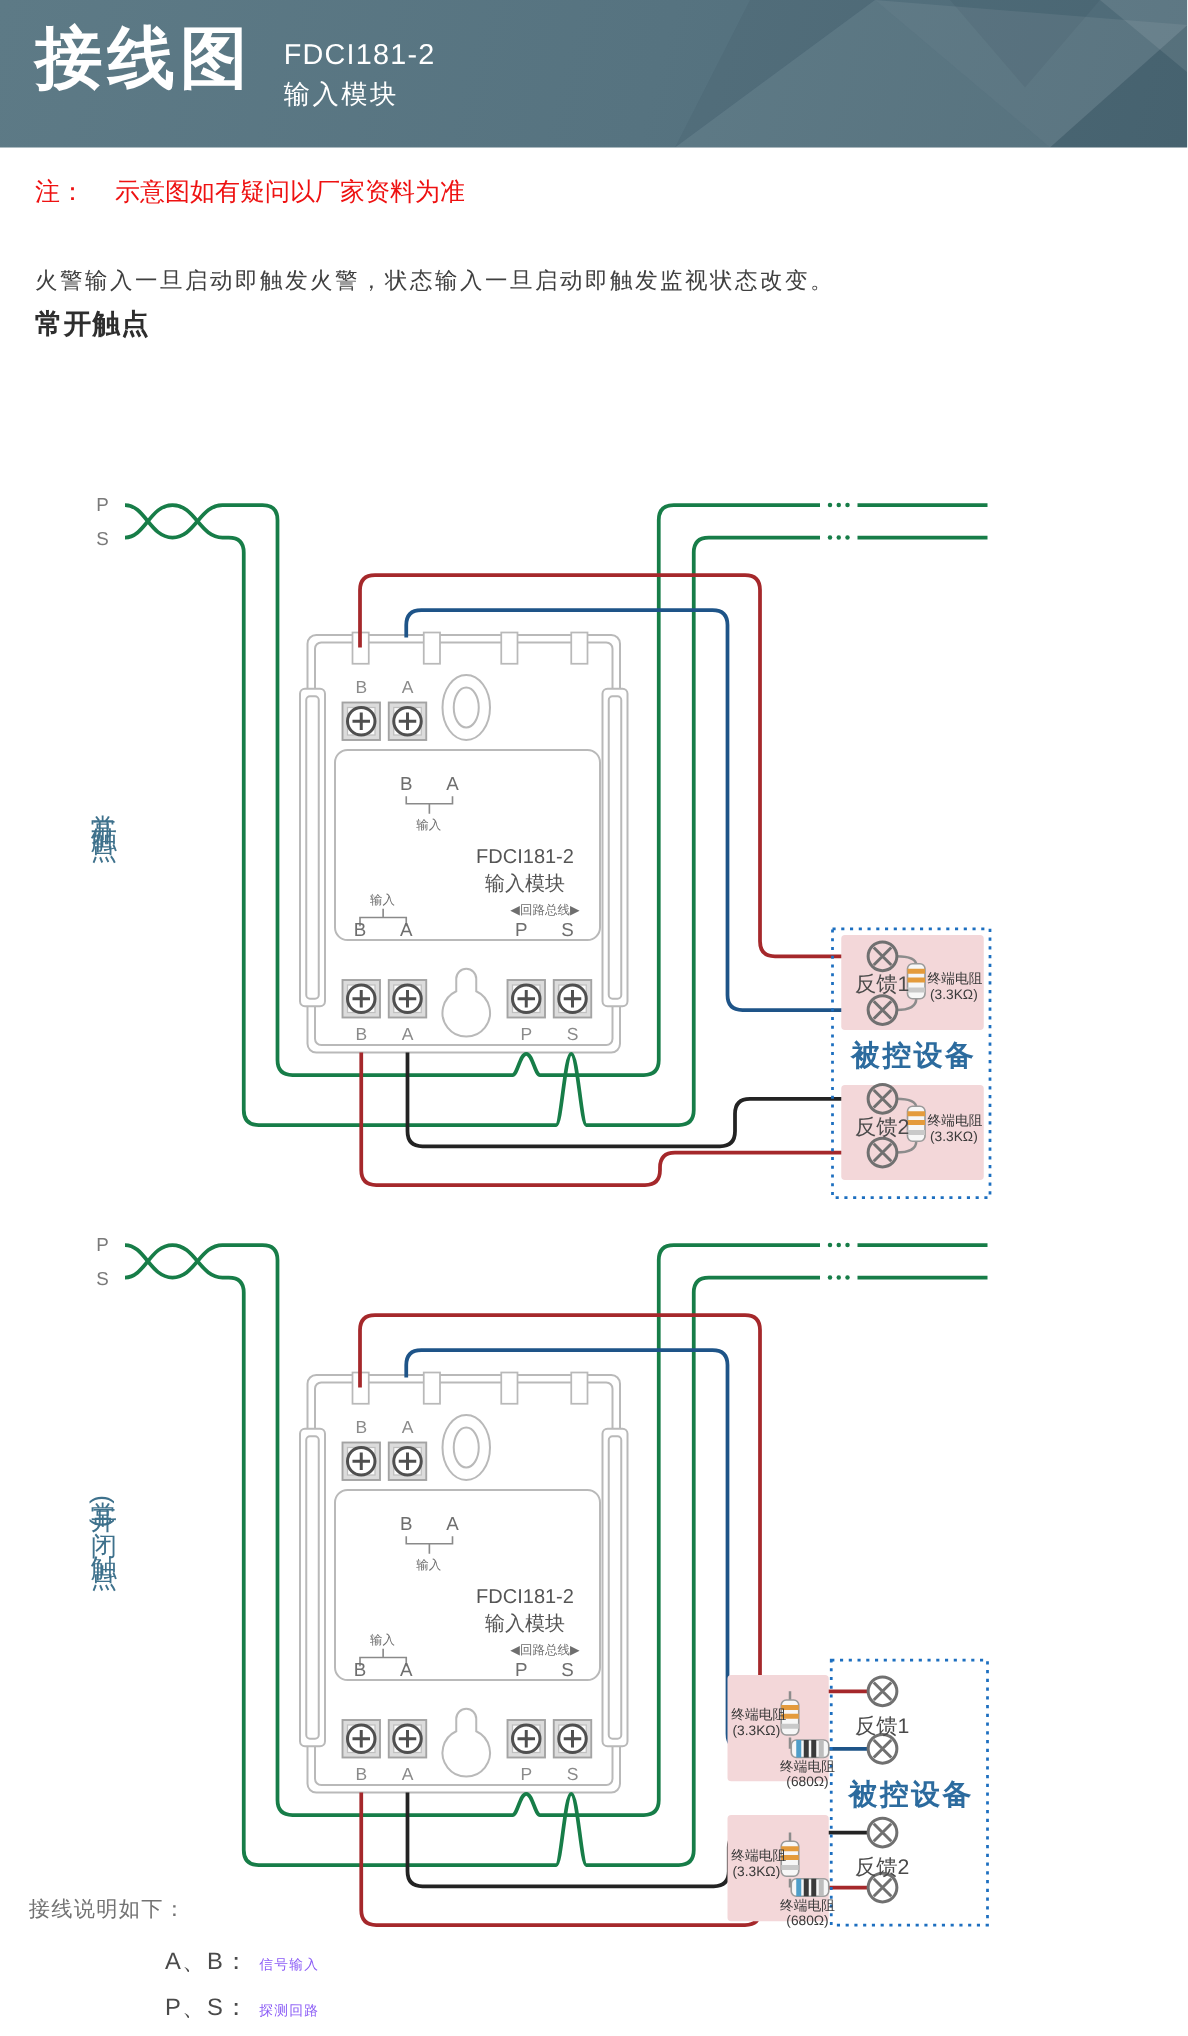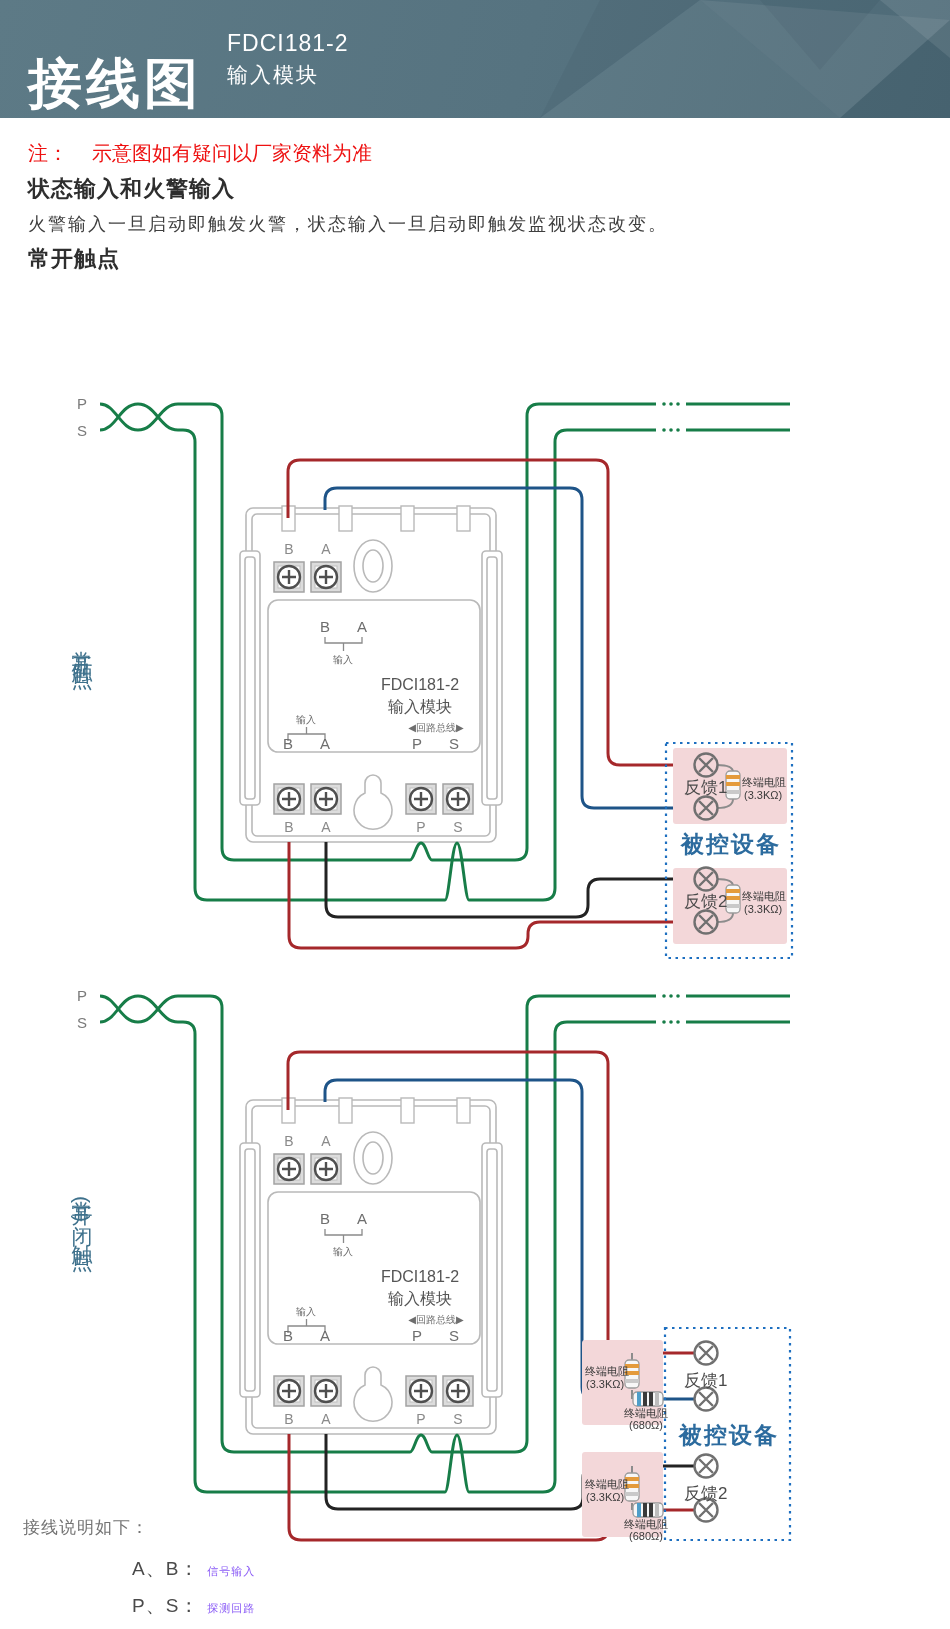--- a/index.html
+++ b/index.html
@@ -3,21 +3,21 @@
 <meta charset="utf-8">
 <style>
   html,body{margin:0;padding:0;background:#ffffff;}
   .page{position:relative;width:950px;height:1629px;background:#ffffff;overflow:hidden;
         font-family:"Liberation Sans","DejaVu Sans",sans-serif;}
   
   .hdr{position:absolute;left:0;top:0;width:950px;height:118px;
        background:linear-gradient(105deg,#5d7a86 0%,#567380 55%,#4e6a77 100%);}
   .hdr svg{position:absolute;left:0;top:0;}
   .hdr-title{position:absolute;left:28px;top:20px;font-size:54px;font-weight:bold;
-             color:#ffffff;letter-spacing:4px;line-height:1;margin-top:36px;}
+             color:#ffffff;letter-spacing:4px;line-height:1;}
   .hdr-model{position:absolute;left:227px;top:30px;font-size:23px;color:#ffffff;letter-spacing:1px;}
   .hdr-sub{position:absolute;left:227px;top:61px;font-size:21px;color:#ffffff;letter-spacing:2px;}
   
   .note{position:absolute;left:28px;top:140px;font-size:20px;color:#ee1111;display:flex;}
   .note .lbl{margin-right:24px;}
   .h-bold{position:absolute;left:28px;font-size:22px;font-weight:bold;color:#2e2e2e;letter-spacing:1px;}
   .para{position:absolute;left:28px;width:900px;font-size:18px;color:#3f3f3f;
         letter-spacing:2px;line-height:37px;}
   #h1{top:174px;} #p1{top:206px;} #h2{top:244px;} #p2{top:281px;}
   
@@ -62,21 +62,20 @@
     </svg>
     <div class="hdr-title">接线图</div>
     <div class="hdr-model">FDCI181-2</div>
     <div class="hdr-sub">输入模块</div>
   </div>
 
   <div class="note">
     <span class="lbl">注：</span>
     <span>示意图如有疑问以厂家资料为准</span>
   </div>
-  <div id="h1" class="h-bold">状态输入和火警输入</div>
   <div id="p1" class="para">火警输入一旦启动即触发火警，状态输入一旦启动即触发监视状态改变。</div>
   <div id="h2" class="h-bold">常开触点</div>
 
   <svg class="schematic" width="950" height="1629" viewBox="0 0 950 1629">
 
     <g>
       <rect class="modfill" x="246" y="508" width="250" height="334" rx="7"></rect>
       <rect class="mod" x="252" y="514" width="238" height="322" rx="5"></rect>
 
       <rect x="282" y="506" width="13" height="25" fill="#ffffff" stroke="#b9b9b9" stroke-width="1.4"></rect>

